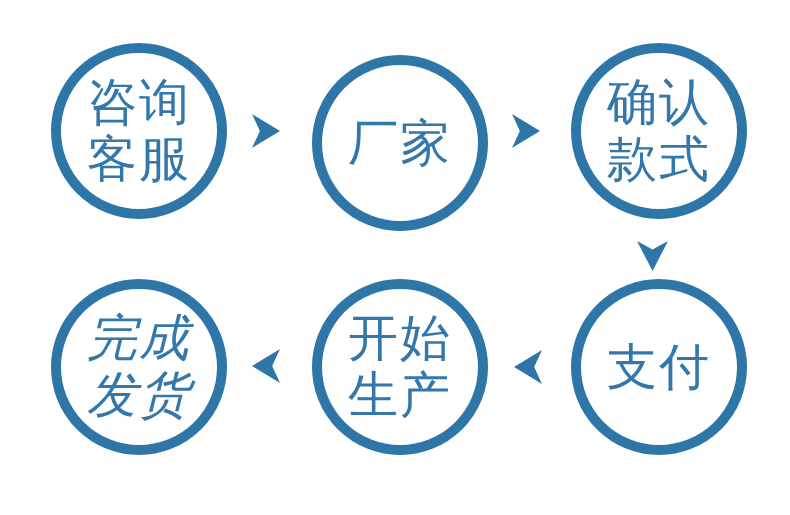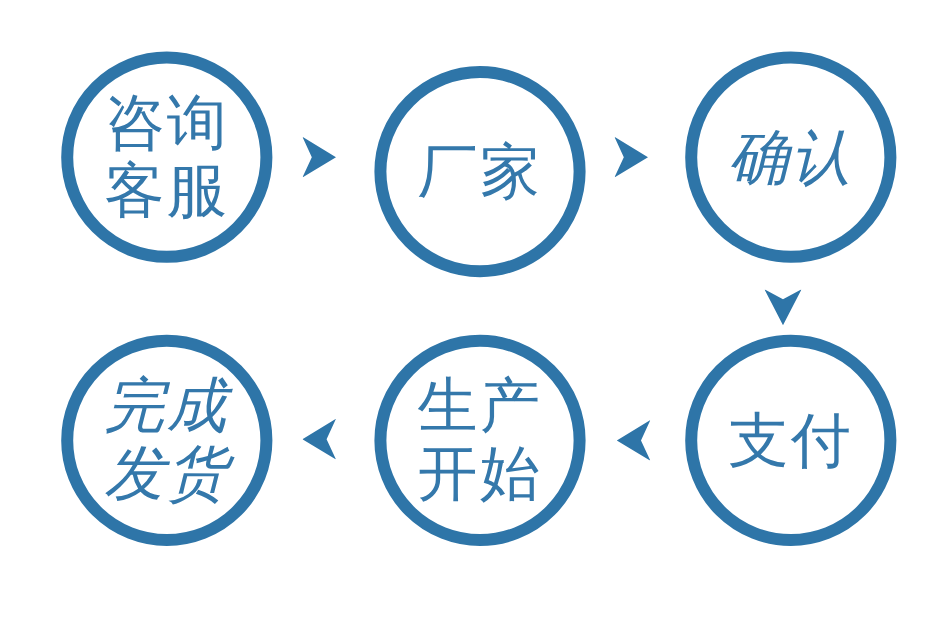--- a/index.html
+++ b/index.html
@@ -54,21 +54,21 @@
     clip-path: polygon(100% 0%, 0% 50%, 100% 100%, 72% 50%);
   }
   .arrow.down {
     width: 31px;
     height: 30px;
     clip-path: polygon(0% 0%, 50% 100%, 100% 0%, 50% 28%);
   }
   
   .pos-c0 { left: 51px;  top: 43px; }
   .pos-c1 { left: 312px; top: 55px; }
-  .pos-c2 { left: 571px; top: 43px; font-style: italic; }
+  .pos-c2 { left: 571px; top: 43px; }
   .pos-c3 { left: 571px; top: 279px; }
   .pos-c4 { left: 312px; top: 279px; }
   .pos-c5 { left: 51px;  top: 279px; font-style: italic; }
   
   .pos-a0 { left: 252px; top: 114px; }
   .pos-a1 { left: 512px; top: 114px; }
   .pos-a2 { left: 637px; top: 241px; }
   .pos-a3 { left: 514px; top: 350px; }
   .pos-a4 { left: 252px; top: 349px; }
 </style>
@@ -85,33 +85,34 @@
   <div class="arrow right pos-a0"></div>
 
   <div class="step-circle pos-c1">
     <span class="step-line">厂家</span>
   </div>
 
   <div class="arrow right pos-a1"></div>
 
   <div class="step-circle pos-c2">
     <span class="step-line">确认</span>
+    <span class="step-line">款式</span>
   </div>
 
   <div class="arrow down pos-a2"></div>
 
   <div class="step-circle pos-c3">
     <span class="step-line">支付</span>
   </div>
 
   <div class="arrow left pos-a3"></div>
 
   <div class="step-circle pos-c4">
+    <span class="step-line">开始</span>
     <span class="step-line">生产</span>
-    <span class="step-line">开始</span>
   </div>
 
   <div class="arrow left pos-a4"></div>
 
   <div class="step-circle pos-c5">
     <span class="step-line">完成</span>
     <span class="step-line">发货</span>
   </div>
 
 </div>

